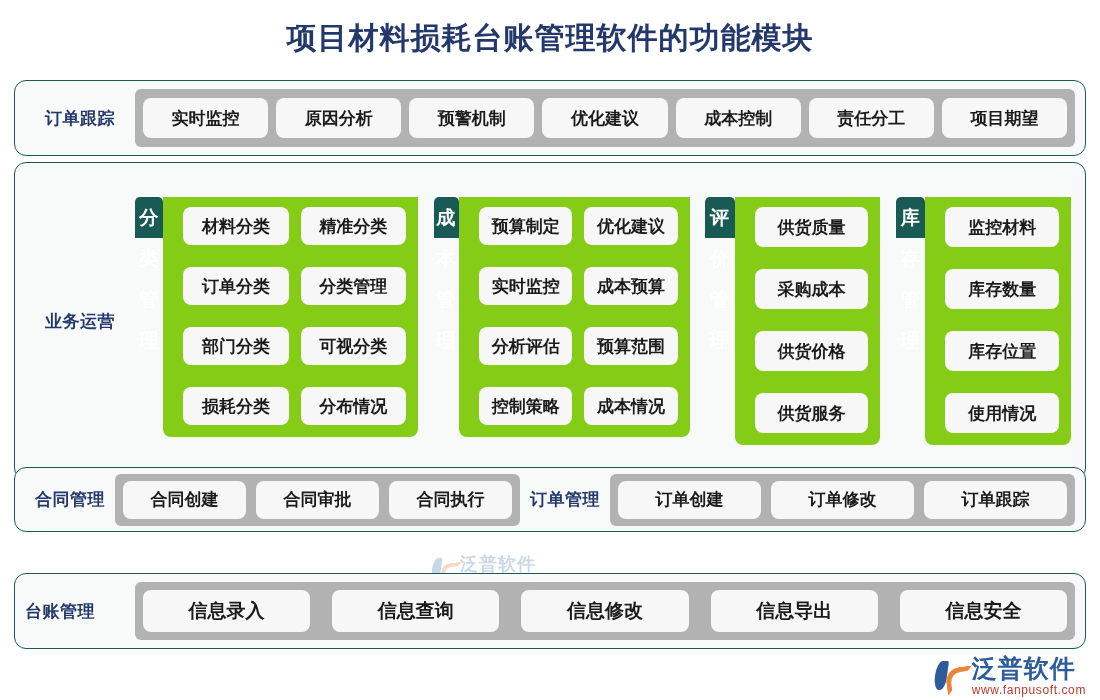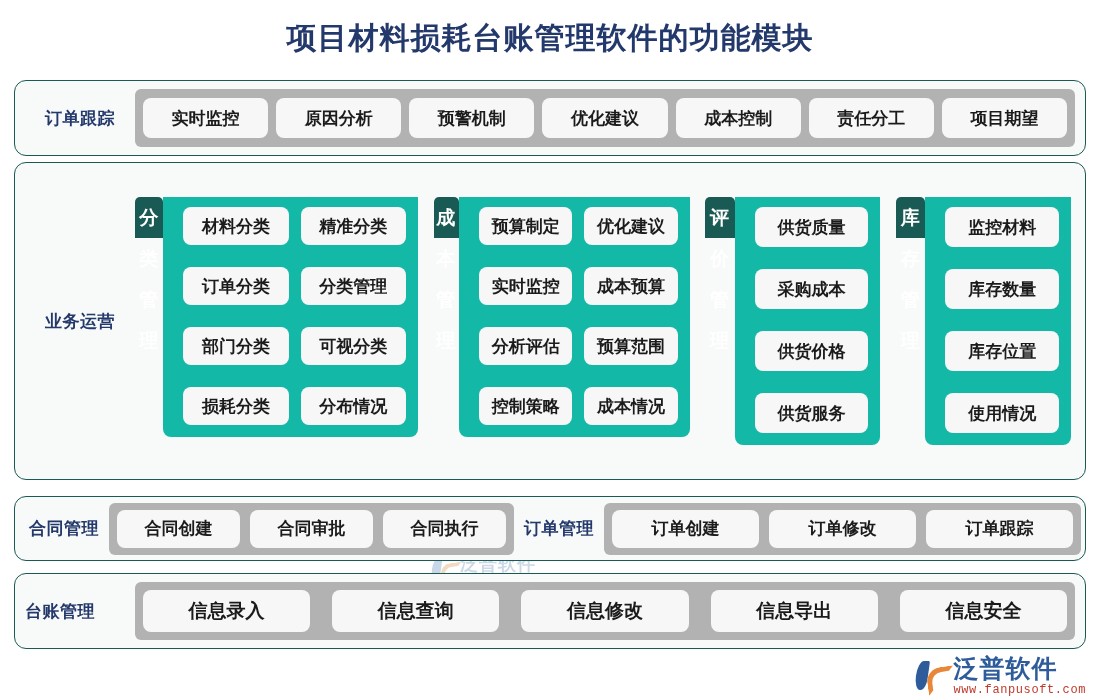--- a/index.html
+++ b/index.html
@@ -113,41 +113,41 @@
     color: #FFFFFF;
     font-size: 19px;
     font-weight: bold;
     text-align: center;
     height: 41px;
     line-height: 41px;
     border-radius: 5px 5px 0 0;
     letter-spacing: 1px;
   }
   .col-body {
-    background: #14b8a6;
+    background: #84cc16;
     border-radius: 0 0 8px 8px;
     padding: 10px 12px 12px 20px;
     display: flex;
     flex-wrap: wrap;
     gap: 22px 12px;
     box-sizing: border-box;
   }
   .col-2 .col-body .pill { width: calc(50% - 6px); height: 38px; }
   .col-1 .col-body .pill { width: 100%; height: 40px; }
   .col-wide   { width: 283px; }
   .col-medium { width: 256px; }
   .col-narrow2{ width: 175px; }
 
   
   #row-contract {
-    top: 496px;
+    top: 467px;
     height: 65px;
     display: flex;
     align-items: center;
-    padding: 0 4px;
+    padding: 0 10px;
   }
   #row-contract .row-label { flex: 0 0 auto; text-align: center; padding: 0 10px; }
   #row-contract .tray { height: 52px; padding: 0 8px; gap: 10px; }
   #row-contract .pill { height: 38px; }
   .tray-contract { flex: 0 0 405px; }
   .tray-contract .pill { flex: 1; }
   .tray-order { flex: 1; }
   .tray-order .pill { flex: 1; }
 
   
@@ -240,21 +240,21 @@
     transform: rotate(-8deg);
   }
   .logo-text { line-height: 1; }
   .logo-cn {
     font-size: 25px; font-weight: bold;
     color: #2E5C9A; letter-spacing: 1px;
   }
   .logo-en {
     font-size: 12px; color: #C0392B;
     letter-spacing: 0.6px; margin-top: 3px;
-    font-family: Liberation Mono, monospace;
+    font-family: Liberation Sans, sans-serif;
   }
 </style>
 </head>
 <body>
 
 <div class="page-title">项目材料损耗台账管理软件的功能模块</div>
 
 <div class="panel" id="row-loss">
   <div class="row-label">订单跟踪</div>
   <div class="tray">

